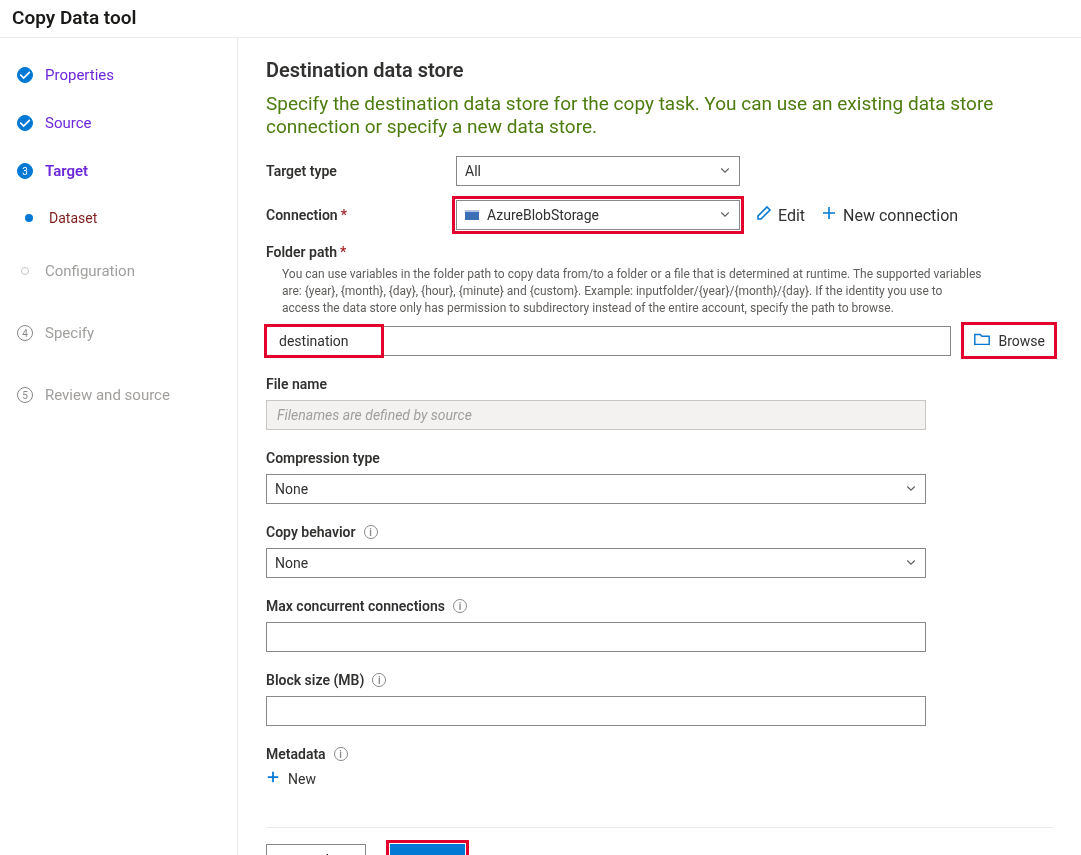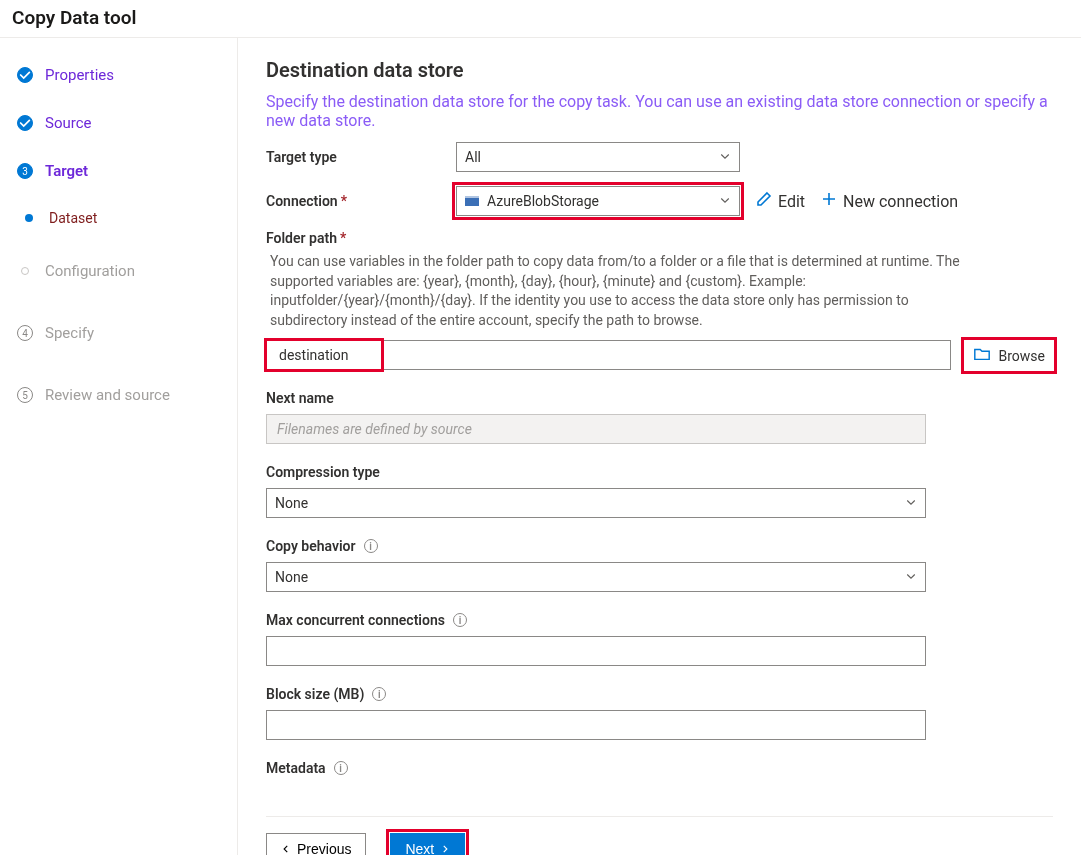--- a/index.html
+++ b/index.html
@@ -49,21 +49,21 @@
   
   .steps { position:relative; padding-left:3px; }
   .steps::before {
     content:""; position:absolute; left:14px; top:22px; bottom:370px;
     width:1.5px; background:#0078d4;
   }
 
   
   .content { flex:1; padding: 20px 28px 0 28px; overflow-y:auto; }
   .page-title { font-size:20px; font-weight:600; margin:0 0 10px 0; }
-  .page-desc { font-size:16px; color:#8b5cf6; margin-bottom:12px; }
+  .page-desc { font-size:19px; color:#4d7c0f; margin-bottom:18px; }
 
   .form-row {
     display:flex; align-items:center; margin-bottom:14px;
   }
   .form-row .lbl { width:190px; font-weight:600; font-size:14px; }
   .form-row .lbl .req { color:#a4262c; margin-left:3px; }
 
   .select, .text-input {
     height:30px; border:1px solid #8a8886; background:#fff;
     padding:0 30px 0 8px; font-size:14px; color:#323130;
@@ -80,23 +80,23 @@
   .conn-row { display:flex; align-items:center; gap:16px; }
   .link-btn {
     display:flex; align-items:center; gap:6px; color:#323130;
     cursor:pointer; font-size:16px;
   }
   .link-btn svg { width:16px; height:16px; stroke:#0078d4; fill:none; stroke-width:1.6; }
   .link-btn.newconn svg { stroke-width:1.6; }
 
   .section-label { font-weight:600; font-size:14px; margin-top:14px; }
   .section-label .req { color:#a4262c; margin-left:3px; }
-  .help-text { font-size:14px; color:#605e5c; margin:6px 0 10px 4px; max-width:700px; line-height:1.4; }
-
-  .hline { display:flex; align-items:flex-end; gap:14px; }
+  .help-text { font-size:12px; color:#605e5c; margin:6px 0 10px 16px; max-width:700px; line-height:1.4; }
+
+  .hline { display:flex; align-items:flex-start; gap:14px; }
   .text-input.full { flex:1; height:30px; padding:0 10px; cursor:text; }
   .text-input.readonly {
     background:#f3f2f1; color:#a19f9d; border-color:#c8c6c4; cursor:default;
     font-style:italic;
   }
   input.bare {
     border:none; outline:none; width:100%; height:100%;
     font-size:14px; font-family:inherit; background:transparent; color:#323130;
   }
 
@@ -272,21 +272,21 @@
           <span>
             <svg viewBox="0 0 20 20">
                 <path d="M2 5 H8 L10 7 H18 V16 H2 Z"></path>
               </svg>
           </span>
           <span>Browse</span>
         </div>
       </div>
 
       <div class="field-block" style="margin-top:20px;">
-        <div class="section-label">Next name</div>
+        <div class="section-label">File name</div>
         <div class="text-input full readonly" style="width:660px;">
           <span>Filenames are defined by source</span>
         </div>
       </div>
 
       <div class="field-block">
         <div class="section-label">Compression type</div>
         <div class="select full">
           <span>None</span>
           <span class="chevron">
@@ -329,20 +329,28 @@
         </div>
         <div class="text-input full" style="width:660px;">
           <input class="bare" value="" style="">
         </div>
       </div>
 
       <div class="field-block metadata">
         <div class="section-label">
           <span>Metadata</span>
           <span class="info-icon">i</span>
+        </div>
+        <div class="new-btn">
+          <span>
+            <svg viewBox="0 0 16 16">
+                <path d="M8 2 V14 M2 8 H14"></path>
+              </svg>
+          </span>
+          <span>New</span>
         </div>
       </div>
 
       <div class="footer">
         <button class="btn">
           <svg viewBox="0 0 16 16">
               <path d="M10 3 L5 8 L10 13"></path>
             </svg>
           <span>Previous</span>
         </button>

